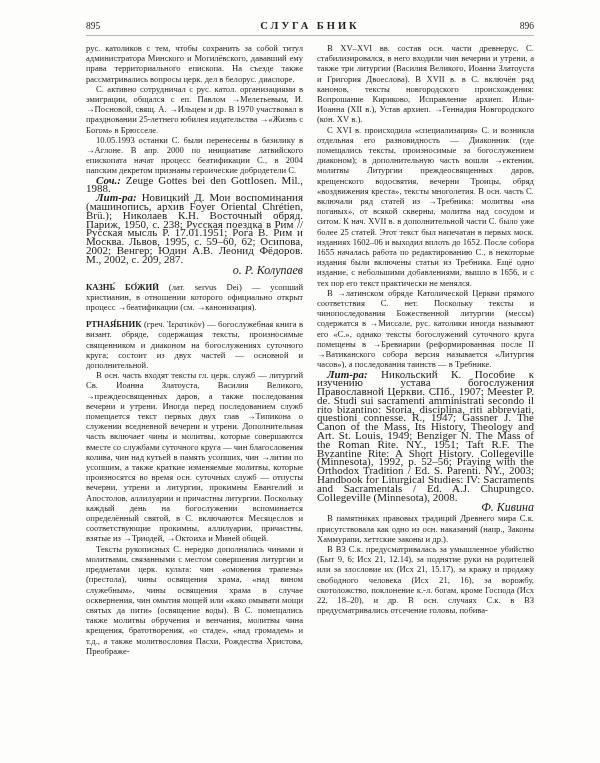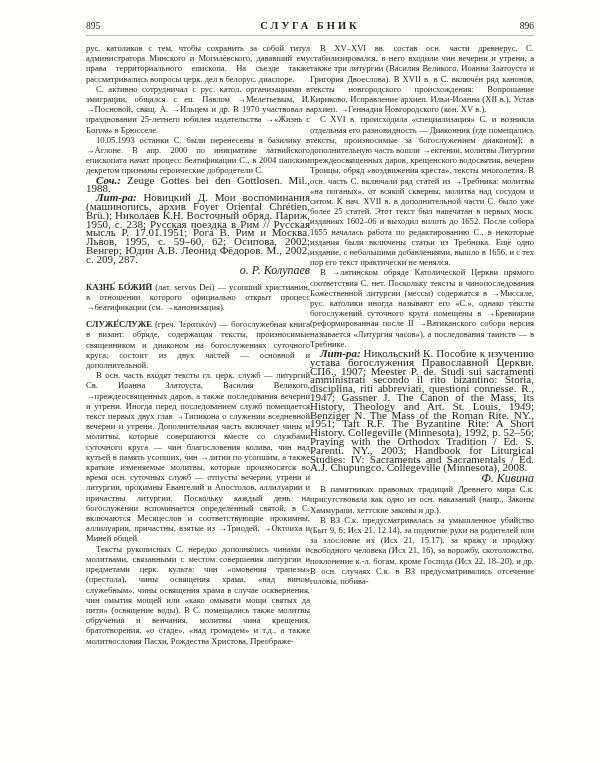--- a/index.html
+++ b/index.html
@@ -25,20 +25,21 @@
     font-weight: bold;
     font-size: 10.5px;
     letter-spacing: 3px;
   }
   .header-rule {
     border-bottom: 1px solid #b9b6b0;
     margin-top: 4px;
   }
   .columns {
     display: flex;
+    gap: 14px;
     margin-top: 7px;
     justify-content: flex-end;
   }
   .col {
     flex: 1 1 0;
     min-width: 0;
     font-size: 8.6px;
     line-height: 10.2px;
     text-align: justify;
     hyphens: auto;
@@ -81,21 +82,21 @@
     <section class="col">
       <p class="cont">рус. католиков с тем, чтобы сохранить за собой титул администратора Минского и Могилёвского, дававший ему права территориального епископа. На съезде также рассматривались вопросы церк. дел в белорус. диаспоре.</p>
       <p>С. активно сотрудничал с рус. катол. организациями в эмиграции, общался с еп. Павлом →Мелетьевым, И. →Посновой, свящ. А. →Ильцем и др. В 1970 участвовал в праздновании 25-летнего юбилея издательства →«Жизнь с Богом» в Брюсселе.</p>
       <p>10.05.1993 останки С. были перенесены в базилику в →Аглоне. В апр. 2000 по инициативе латвийского епископата начат процесс беатификации С., в 2004 папским декретом признаны героические добродетели С.</p>
       <p class="lit"><span class="lit-label">Соч.:</span> <span class="lit-body">Zeuge Gottes bei den Gottlosen. Mil., 1988.</span></p>
       <p class="lit"><span class="lit-label">Лит-ра:</span> <span class="lit-body">Новицкий Д. Мои воспоминания (машинопись, архив Foyer Oriental Chrétien, Brü.); Николаев К.Н. Восточный обряд. Париж, 1950, с. 238; Русская поездка в Рим // Русская мысль Р. 17.01.1951; Рога В. Рим и Москва. Львов, 1995, с. 59–60, 62; Осипова, 2002; Венгер; Юдин А.В. Леонид Фёдоров. М., 2002, с. 209, 287.</span></p>
       <p class="sig">о. Р. Колупаев</p>
 
       <p class="entry"><span class="term">КАЗНЬ́ БО́ЖИЙ</span> <span>(лат. servus Dei) — усопший христианин, в отношении которого официально открыт процесс →беатификации (см. →канонизация).</span></p>
 
-      <p class="entry"><span class="term">СЛУЖЕ́СЛУЖЕ</span> <span>(греч. Ἱερατικόν) — богослужебная книга в визант. обряде, содержащая тексты, произносимые священником и диаконом на богослужениях суточного круга; состоит из двух частей — основной и дополнительной.</span></p>
+      <p class="entry"><span class="term">РТНАЯ́БНИК</span> <span>(греч. Ἱερατικόν) — богослужебная книга в визант. обряде, содержащая тексты, произносимые священником и диаконом на богослужениях суточного круга; состоит из двух частей — основной и дополнительной.</span></p>
       <p>В осн. часть входят тексты гл. церк. служб — литургий Св. Иоанна Златоуста, Василия Великого, →преждеосвященных даров, а также последования вечерни и утрени. Иногда перед последованием служб помещается текст первых двух глав →Типикона о служении вседневной вечерни и утрени. Дополнительная часть включает чины и молитвы, которые совершаются вместе со службами суточного круга — чин благословения колива, чин над кутьей в память усопших, чин →литии по усопшим, а также краткие изменяемые молитвы, которые произносятся во время осн. суточных служб — отпусты вечерни, утрени и литургии, прокимны Евангелий и Апостолов, аллилуарии и причастны литургии. Поскольку каждый день на богослужении вспоминается определённый святой, в С. включаются Месяцеслов и соответствующие прокимны, аллилуарии, причастны, взятые из →Триодей, →Октоиха и Миней общей.</p>
       <p>Тексты рукописных С. нередко дополнялись чинами и молитвами, связанными с местом совершения литургии и предметами церк. культа: чин «омовения трапезы» (престола), чины освящения храма, «над вином служебным», чины освящения храма в случае осквернения, чин омытия мощей или «како омывати мощи святых да пити» (освящение воды). В С. помещались также молитвы обручения и венчания, молитвы чина крещения, братотворения, «о стаде», «над громадем» и т.д., а также молитвословия Пасхи, Рождества Христова, Преображе-</p>
     </section>
 
     <section class="col">
       <p>В XV–XVI вв. состав осн. части древнерус. С. стабилизировался, в него входили чин вечерни и утрени, а также три литургии (Василия Великого, Иоанна Златоуста и Григория Двоеслова). В XVII в. в С. включён ряд канонов, тексты новгородского происхождения: Вопрошание Кириково, Исправление архиеп. Ильи-Иоанна (XII в.), Устав архиеп. →Геннадия Новгородского (кон. XV в.).</p>
       <p>С XVI в. происходила «специализация» С. и возникла отдельная его разновидность — Диаконник (где помещались тексты, произносимые за богослужением диаконом); в дополнительную часть вошли →ектении, молитвы Литургии преждеосвященных даров, крещенского водосвятия, вечерни Троицы, обряд «воздвижения креста», тексты многолетия. В осн. часть С. включали ряд статей из →Требника: молитвы «на поганых», от всякой скверны, молитва над сосудом и ситом. К нач. XVII в. в дополнительной части С. было уже более 25 статей. Этот текст был напечатан в первых моск. изданиях 1602–06 и выходил вплоть до 1652. После собора 1655 началась работа по редактированию С., в некоторые издания были включены статьи из Требника. Ещё одно издание, с небольшими добавлениями, вышло в 1656, и с тех пор его текст практически не менялся.</p>
       <p>В →латинском обряде Католической Церкви прямого соответствия С. нет. Поскольку тексты и чинопоследования Божественной литургии (мессы) содержатся в →Миссале, рус. католики иногда называют его «С.», однако тексты богослужений суточного круга помещены в →Бревиарии (реформированная после II →Ватиканского собора версия называется «Литургия часов»), а последования таинств — в Требнике.</p>
       <p class="lit"><span class="lit-label">Лит-ра:</span> <span class="lit-body">Никольский К. Пособие к изучению устава богослужения Православной Церкви. СПб., 1907; Meester P. de. Studi sui sacramenti amministrati secondo il rito bizantino: Storia, disciplina, riti abbreviati, questioni connesse. R., 1947; Gassner J. The Canon of the Mass, Its History, Theology and Art. St. Louis, 1949; Benziger N. The Mass of the Roman Rite. NY., 1951; Taft R.F. The Byzantine Rite: A Short History. Collegeville (Minnesota), 1992, p. 52–56; Praying with the Orthodox Tradition / Ed. S. Parenti. NY., 2003; Handbook for Liturgical Studies: IV: Sacraments and Sacramentals / Ed. A.J. Chupungco. Collegeville (Minnesota), 2008.</span></p>
       <p class="sig">Ф. Кивина</p>

